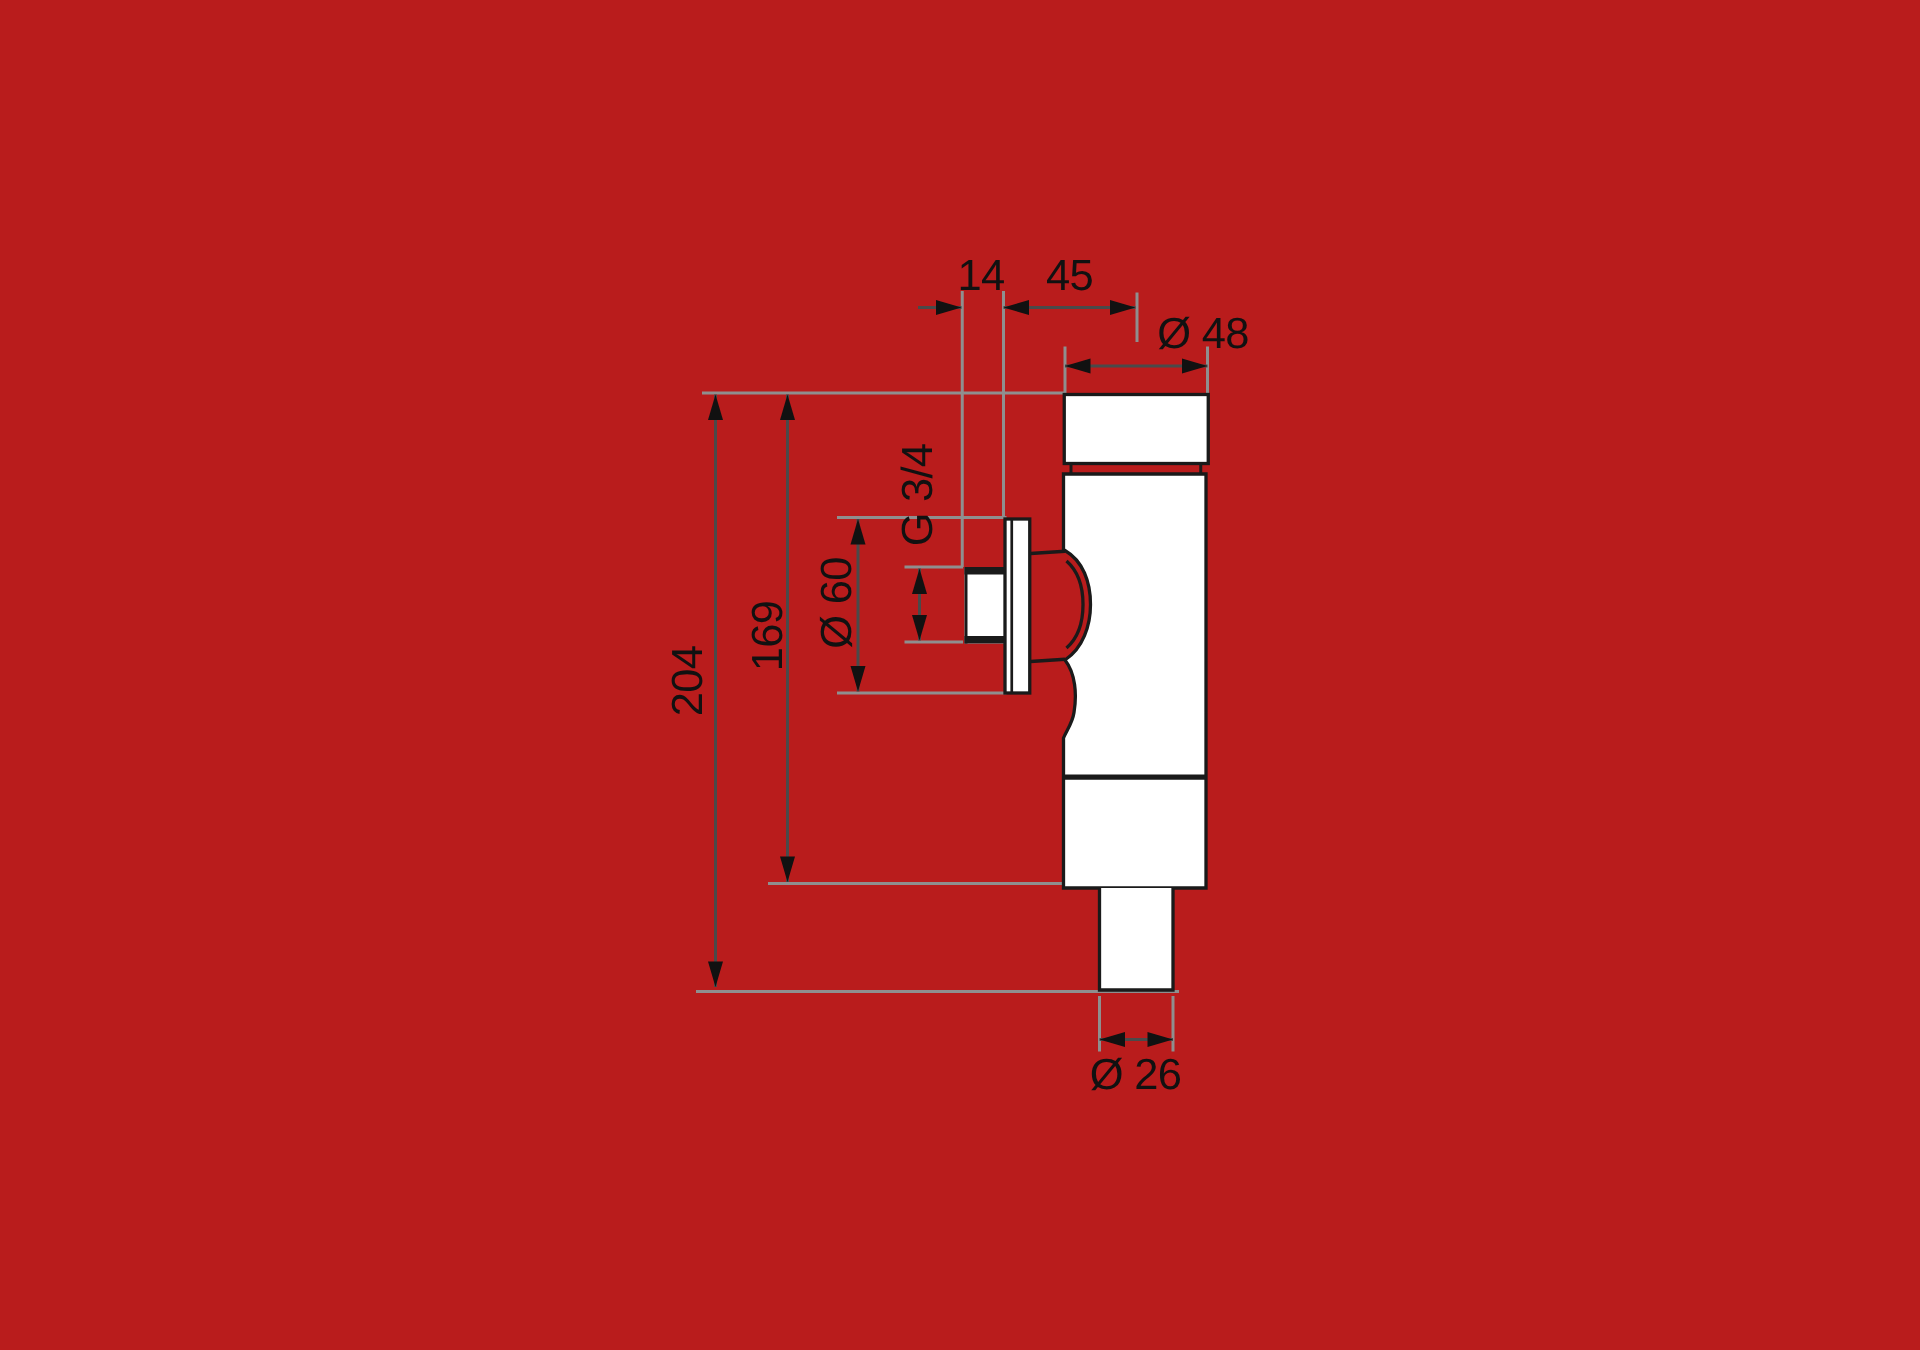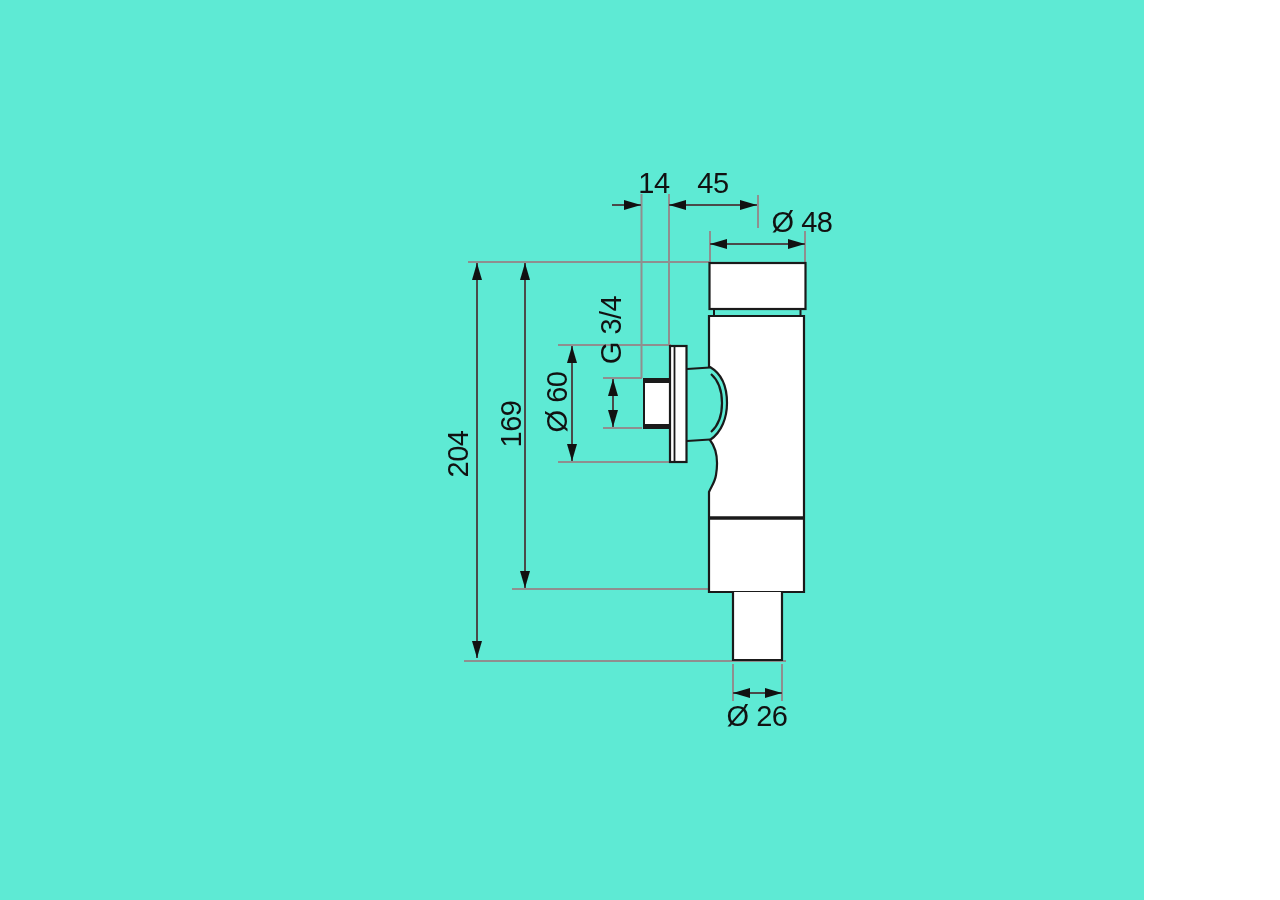--- a/index.html
+++ b/index.html
@@ -5,23 +5,23 @@
   html, body {
     margin: 0;
     padding: 0;
     background: #ffffff;
     width: 1280px;
     height: 900px;
     overflow: hidden;
   }
   .stage {
     position: relative;
-    width: 1144px;
+    width: 1280px;
     height: 900px;
-    background: #5eead4;
+    background: #b91c1c;
   }
   svg {
     display: block;
   }
   text {
     font-family: "Liberation Sans", "DejaVu Sans", sans-serif;
     font-size: 29px;
     fill: #111111;
     letter-spacing: -0.5px;
   }

